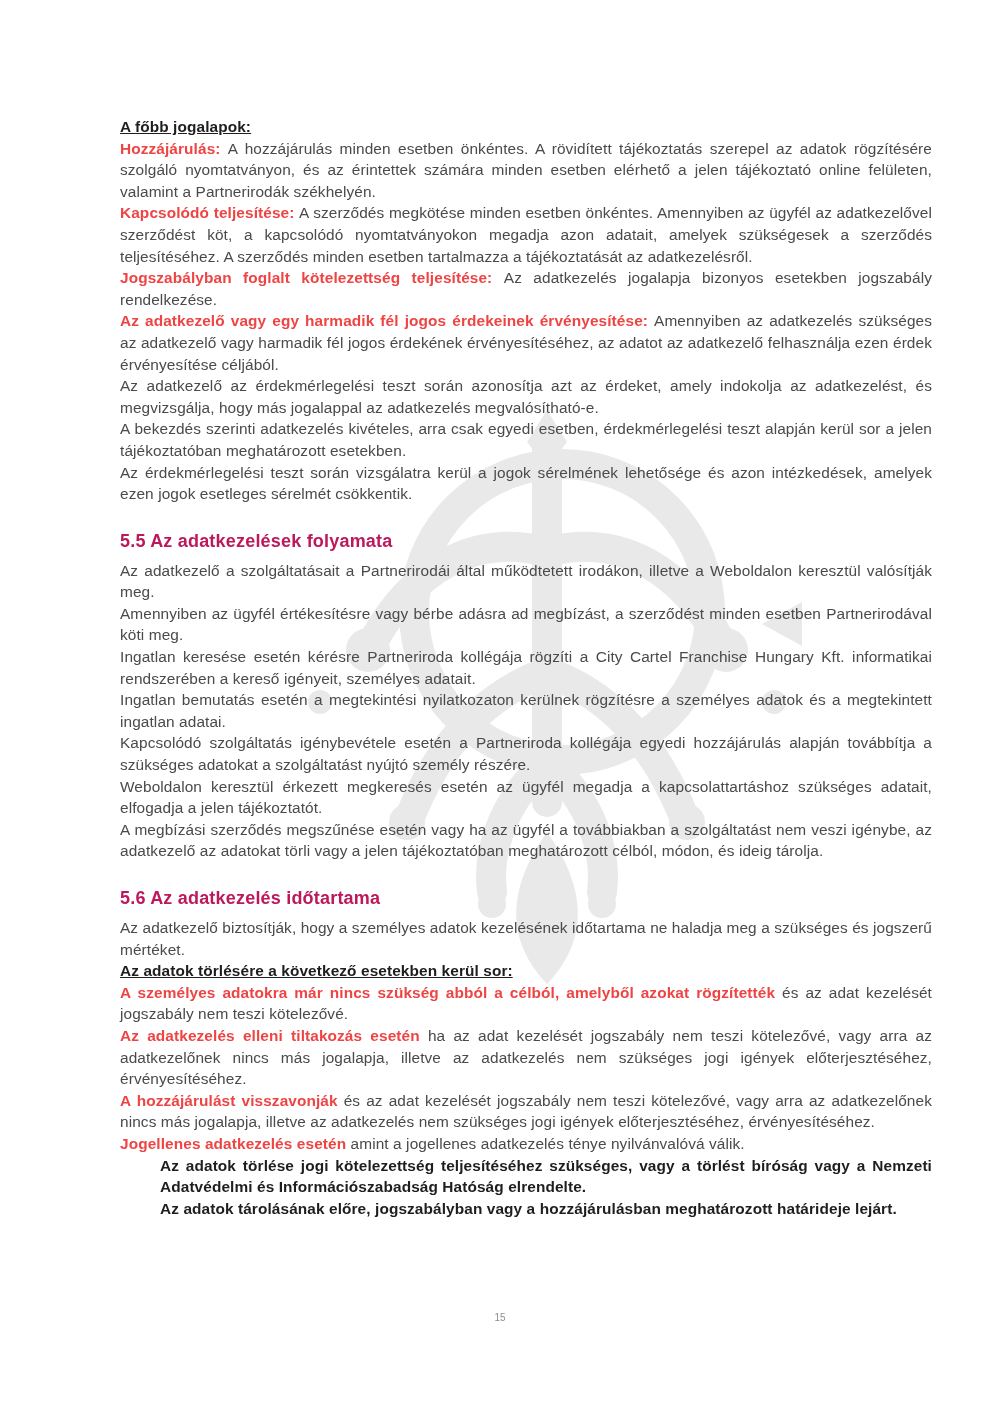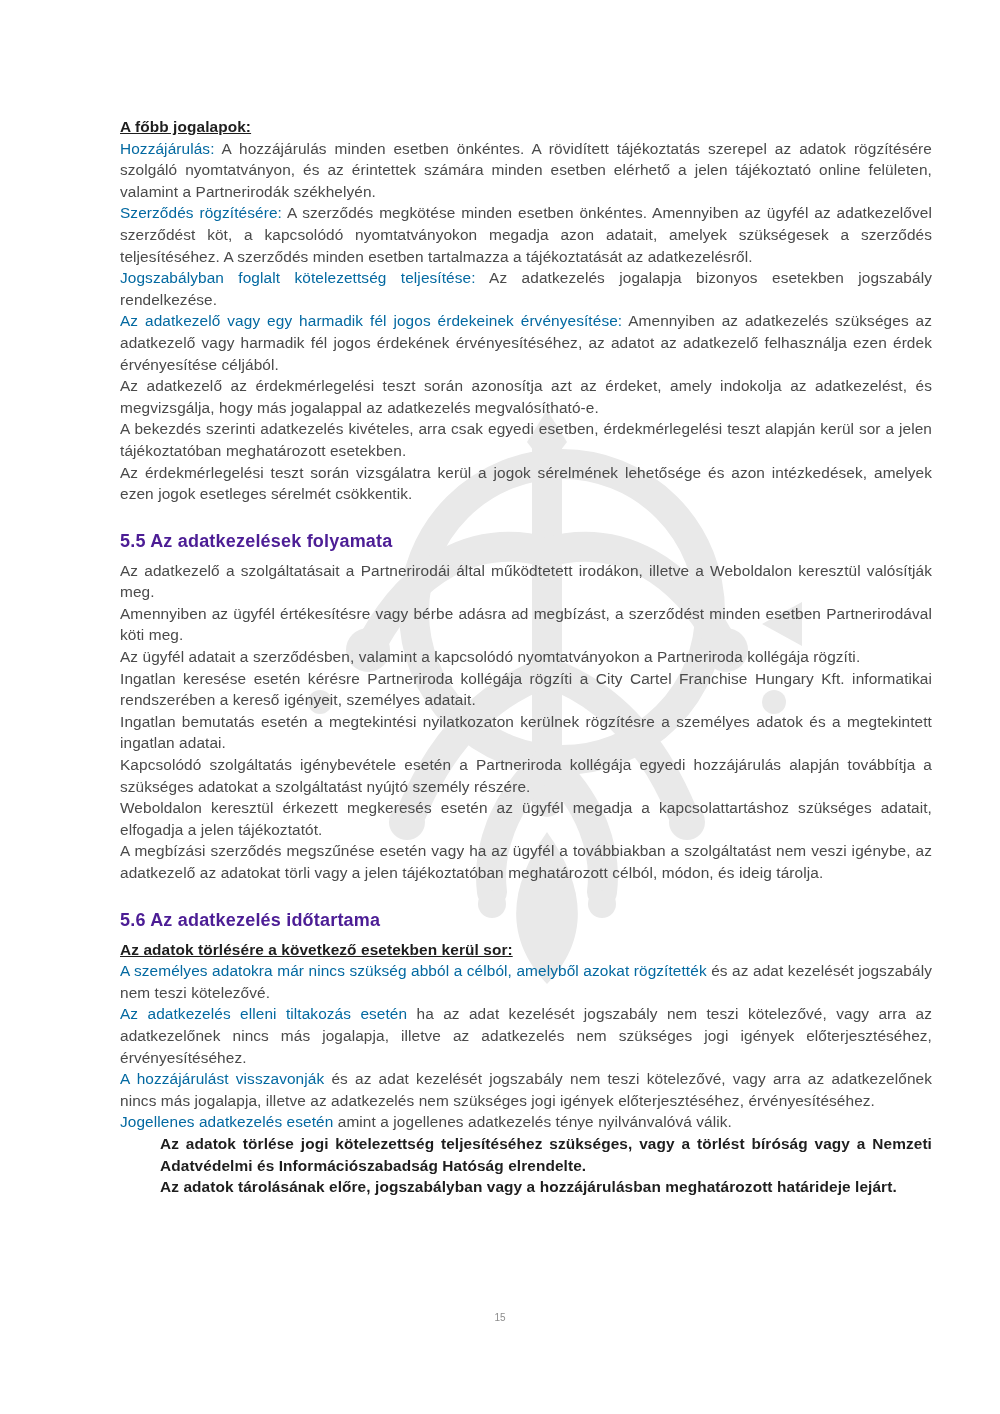--- a/index.html
+++ b/index.html
@@ -34,26 +34,26 @@
   p.heading-underline {
     font-weight: 700;
     color: #1e1e1e;
     text-decoration: underline;
     text-align: left;
   }
   h2.sec {
     font-size: 18px;
     line-height: 23px;
     font-weight: 700;
-    color: #4c1d95;
+    color: #be185d;
     margin: 25px 0 7px 0;
     letter-spacing: 0.2px;
   }
   p.para-bold { font-weight: 700; color: #1e1e1e; margin-left: 40px; }
-  .content strong { font-weight: 400; color: #0369a1; }
+  .content strong { font-weight: 700; color: #ef4444; }
   .page-number {
     position: absolute;
     left: 0; top: 1312px;
     width: 100%;
     text-align: center;
     font-size: 10px;
     color: #8c8c8c;
     z-index: 1;
   }
 </style>
@@ -84,36 +84,36 @@
       <circle cx="58" cy="330" r="12"></circle>
       <circle cx="512" cy="330" r="12"></circle>
       <path d="M500,252 L540,230 L540,274 Z"></path>
       <path d="M285,460 C322,512 330,565 285,612 C240,565 248,512 285,460 Z"></path>
     </g>
   </svg>
 
   <main class="content" id="content">
       <p class="heading-underline">A főbb jogalapok:</p>
       <p class="para"><strong>Hozzájárulás: </strong>A hozzájárulás minden esetben önkéntes.  A rövidített tájékoztatás szerepel az adatok rögzítésére szolgáló nyomtatványon, és az érintettek számára minden esetben elérhető a jelen tájékoztató online felületen, valamint a Partnerirodák székhelyén.</p>
-      <p class="para"><strong>Szerződés rögzítésére: </strong>A szerződés megkötése minden esetben önkéntes. Amennyiben az ügyfél az adatkezelővel szerződést köt, a kapcsolódó nyomtatványokon megadja azon adatait, amelyek szükségesek a szerződés teljesítéséhez. A szerződés minden esetben tartalmazza a tájékoztatását az adatkezelésről.</p>
+      <p class="para"><strong>Kapcsolódó teljesítése: </strong>A szerződés megkötése minden esetben önkéntes. Amennyiben az ügyfél az adatkezelővel szerződést köt, a kapcsolódó nyomtatványokon megadja azon adatait, amelyek szükségesek a szerződés teljesítéséhez. A szerződés minden esetben tartalmazza a tájékoztatását az adatkezelésről.</p>
       <p class="para"><strong>Jogszabályban foglalt kötelezettség teljesítése: </strong>Az adatkezelés jogalapja bizonyos esetekben jogszabály rendelkezése.</p>
       <p class="para"><strong>Az adatkezelő vagy egy harmadik fél jogos érdekeinek érvényesítése: </strong>Amennyiben az adatkezelés szükséges az adatkezelő vagy harmadik fél jogos érdekének érvényesítéséhez, az adatot az adatkezelő felhasználja ezen érdek érvényesítése céljából.</p>
       <p class="para">Az adatkezelő az érdekmérlegelési teszt során azonosítja azt az érdeket, amely indokolja az adatkezelést, és megvizsgálja, hogy más jogalappal az adatkezelés megvalósítható-e.</p>
       <p class="para">A bekezdés szerinti adatkezelés kivételes, arra csak egyedi esetben, érdekmérlegelési teszt alapján kerül sor a jelen tájékoztatóban meghatározott esetekben.</p>
       <p class="para">Az érdekmérlegelési teszt során vizsgálatra kerül a jogok sérelmének lehetősége és azon intézkedések, amelyek ezen jogok esetleges sérelmét csökkentik.</p>
       <h2 class="sec">5.5 Az adatkezelések folyamata</h2>
       <p class="para">Az adatkezelő a szolgáltatásait a Partnerirodái által működtetett irodákon, illetve a Weboldalon keresztül valósítják meg.</p>
       <p class="para">Amennyiben az ügyfél értékesítésre vagy bérbe adásra ad megbízást, a szerződést minden esetben Partnerirodával köti meg.</p>
-      <p class="para">Az ügyfél adatait a szerződésben, valamint a kapcsolódó nyomtatványokon a Partneriroda kollégája rögzíti.</p>
       <p class="para">Ingatlan keresése esetén kérésre Partneriroda kollégája rögzíti a City Cartel Franchise Hungary Kft. informatikai rendszerében a kereső igényeit, személyes adatait.</p>
       <p class="para">Ingatlan bemutatás esetén a megtekintési nyilatkozaton kerülnek rögzítésre a személyes adatok és a megtekintett ingatlan adatai.</p>
       <p class="para">Kapcsolódó szolgáltatás igénybevétele esetén a Partneriroda kollégája egyedi hozzájárulás alapján továbbítja a szükséges adatokat a szolgáltatást nyújtó személy részére.</p>
       <p class="para">Weboldalon keresztül érkezett megkeresés esetén az ügyfél megadja a kapcsolattartáshoz szükséges adatait, elfogadja a jelen tájékoztatót.</p>
       <p class="para">A megbízási szerződés megszűnése esetén vagy ha az ügyfél a továbbiakban a szolgáltatást nem veszi igénybe, az adatkezelő az adatokat törli vagy a jelen tájékoztatóban meghatározott célból, módon, és ideig tárolja.</p>
       <h2 class="sec">5.6 Az adatkezelés időtartama</h2>
+      <p class="para">Az adatkezelő biztosítják, hogy a személyes adatok kezelésének időtartama ne haladja meg a szükséges és jogszerű mértéket.</p>
       <p class="heading-underline">Az adatok törlésére a következő esetekben kerül sor:</p>
       <p class="para"><strong>A személyes adatokra már nincs szükség abból a célból, amelyből azokat rögzítették </strong>és az adat kezelését jogszabály nem teszi kötelezővé.</p>
       <p class="para"><strong>Az adatkezelés elleni tiltakozás esetén </strong>ha az adat kezelését jogszabály nem teszi kötelezővé, vagy arra az adatkezelőnek nincs más jogalapja, illetve az adatkezelés nem szükséges jogi igények előterjesztéséhez, érvényesítéséhez.</p>
       <p class="para"><strong>A hozzájárulást visszavonják </strong>és az adat kezelését jogszabály nem teszi kötelezővé, vagy arra az adatkezelőnek nincs más jogalapja, illetve az adatkezelés nem szükséges jogi igények előterjesztéséhez, érvényesítéséhez.</p>
       <p class="para"><strong>Jogellenes adatkezelés esetén </strong>amint a jogellenes adatkezelés ténye nyilvánvalóvá válik.</p>
       <p class="para-bold">Az adatok törlése jogi kötelezettség teljesítéséhez szükséges, vagy a törlést bíróság vagy a Nemzeti Adatvédelmi és Információszabadság Hatóság elrendelte.</p>
       <p class="para-bold">Az adatok tárolásának előre, jogszabályban vagy a hozzájárulásban meghatározott határideje lejárt.</p>
     </main>
 
   <div class="page-number">15</div>

